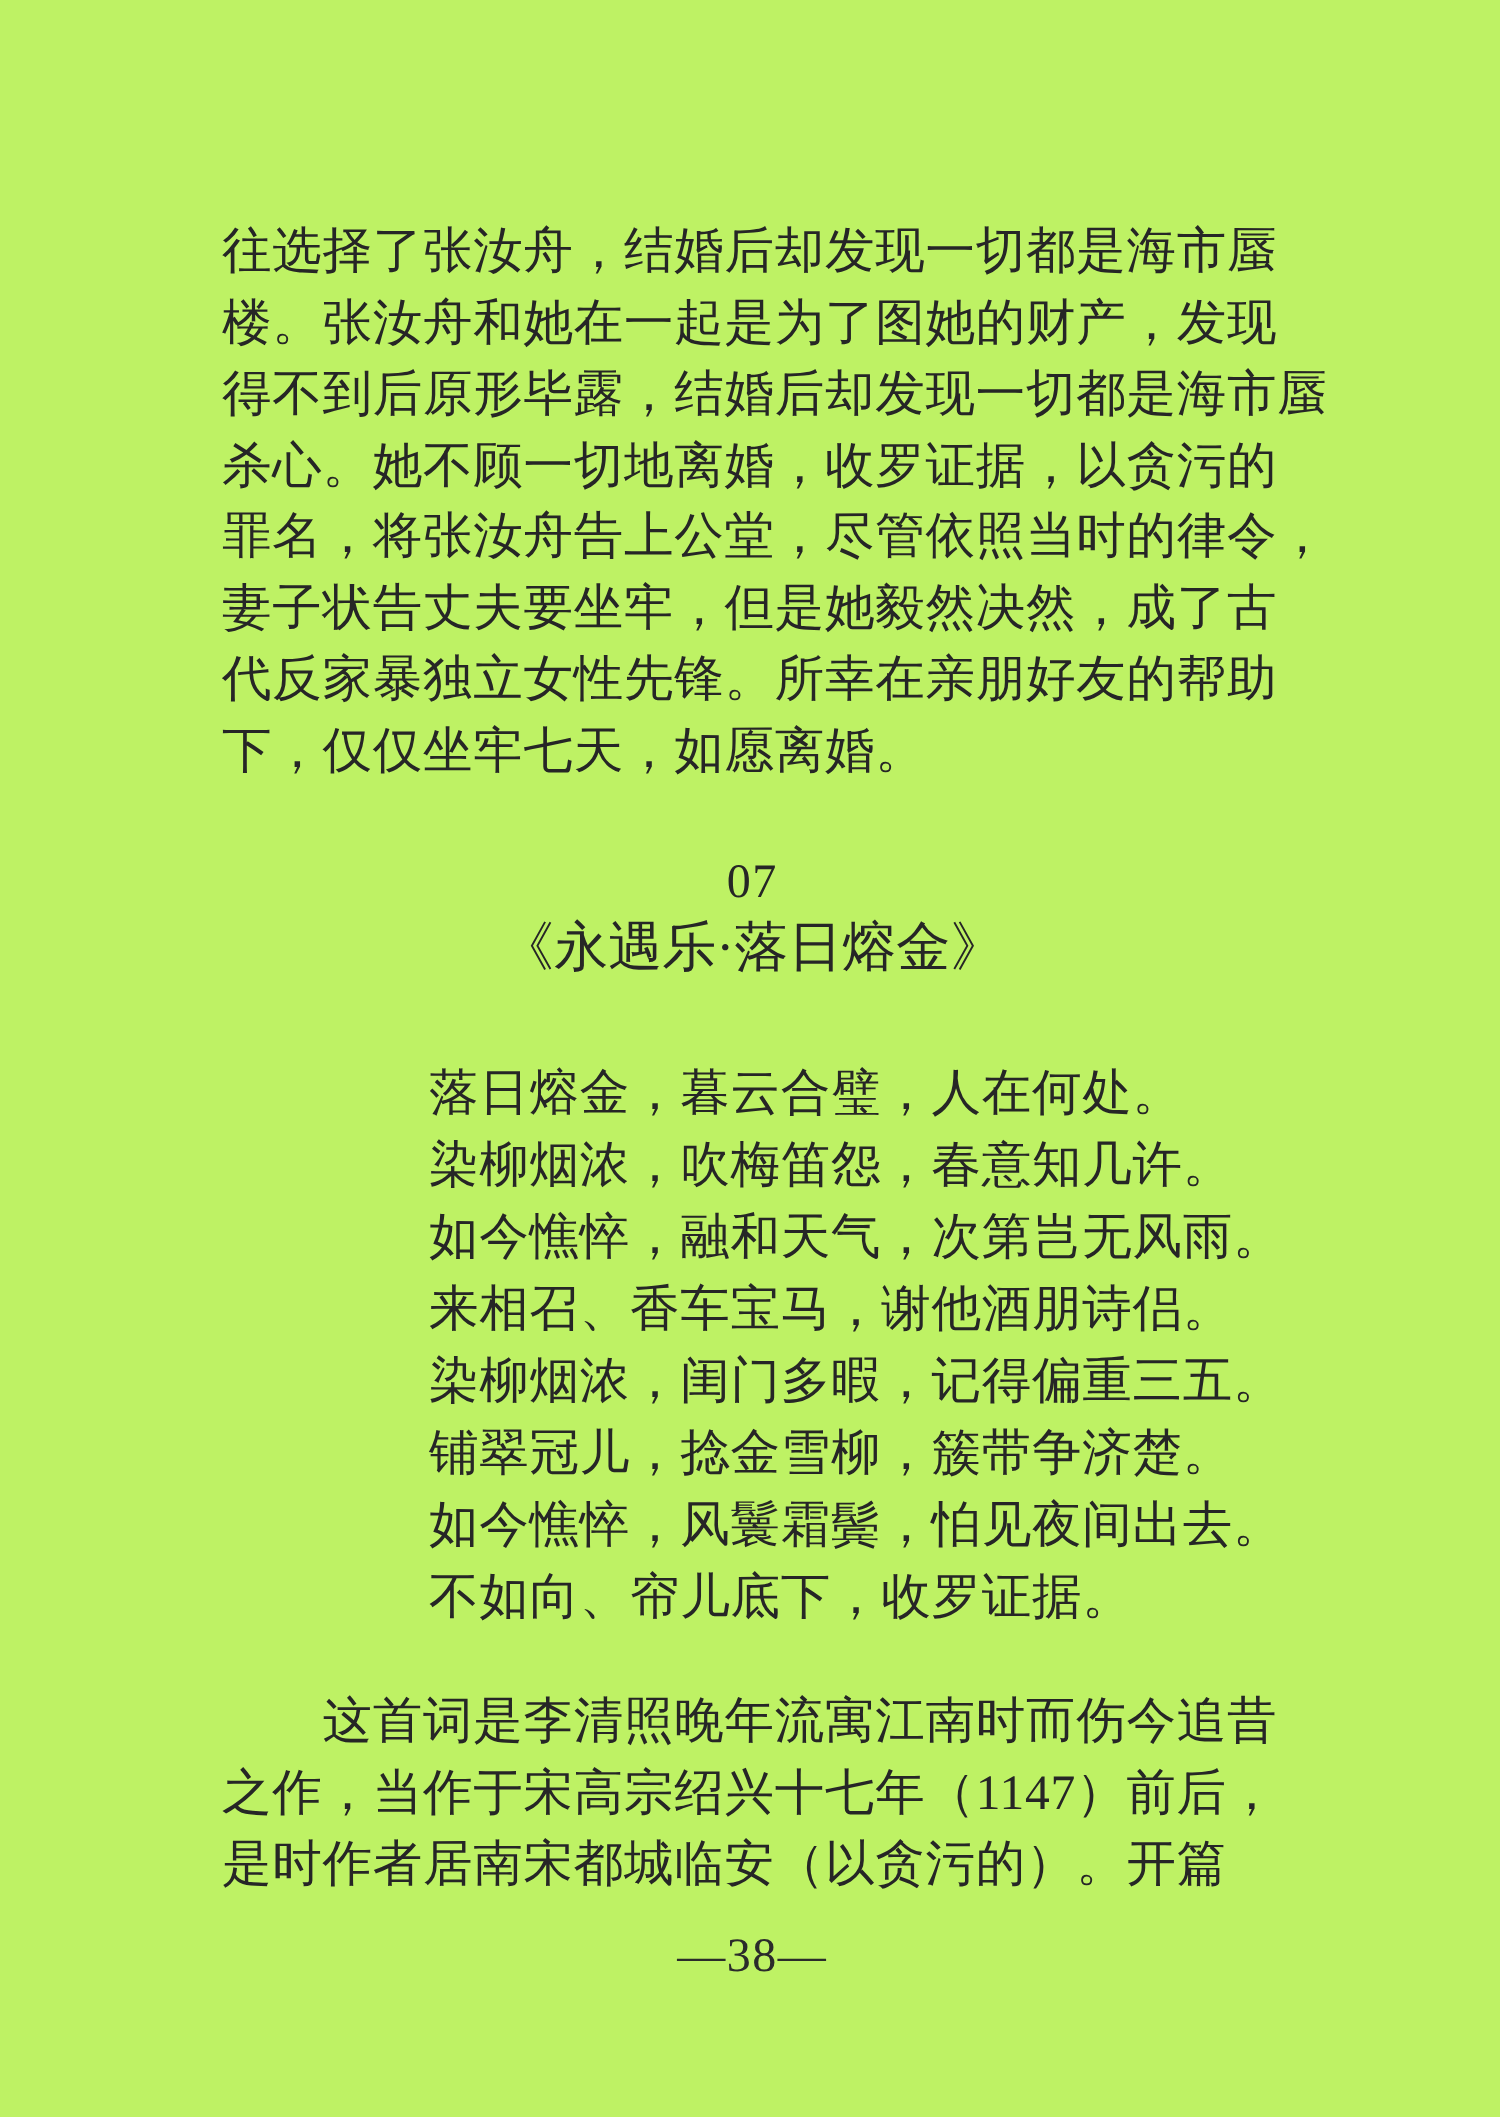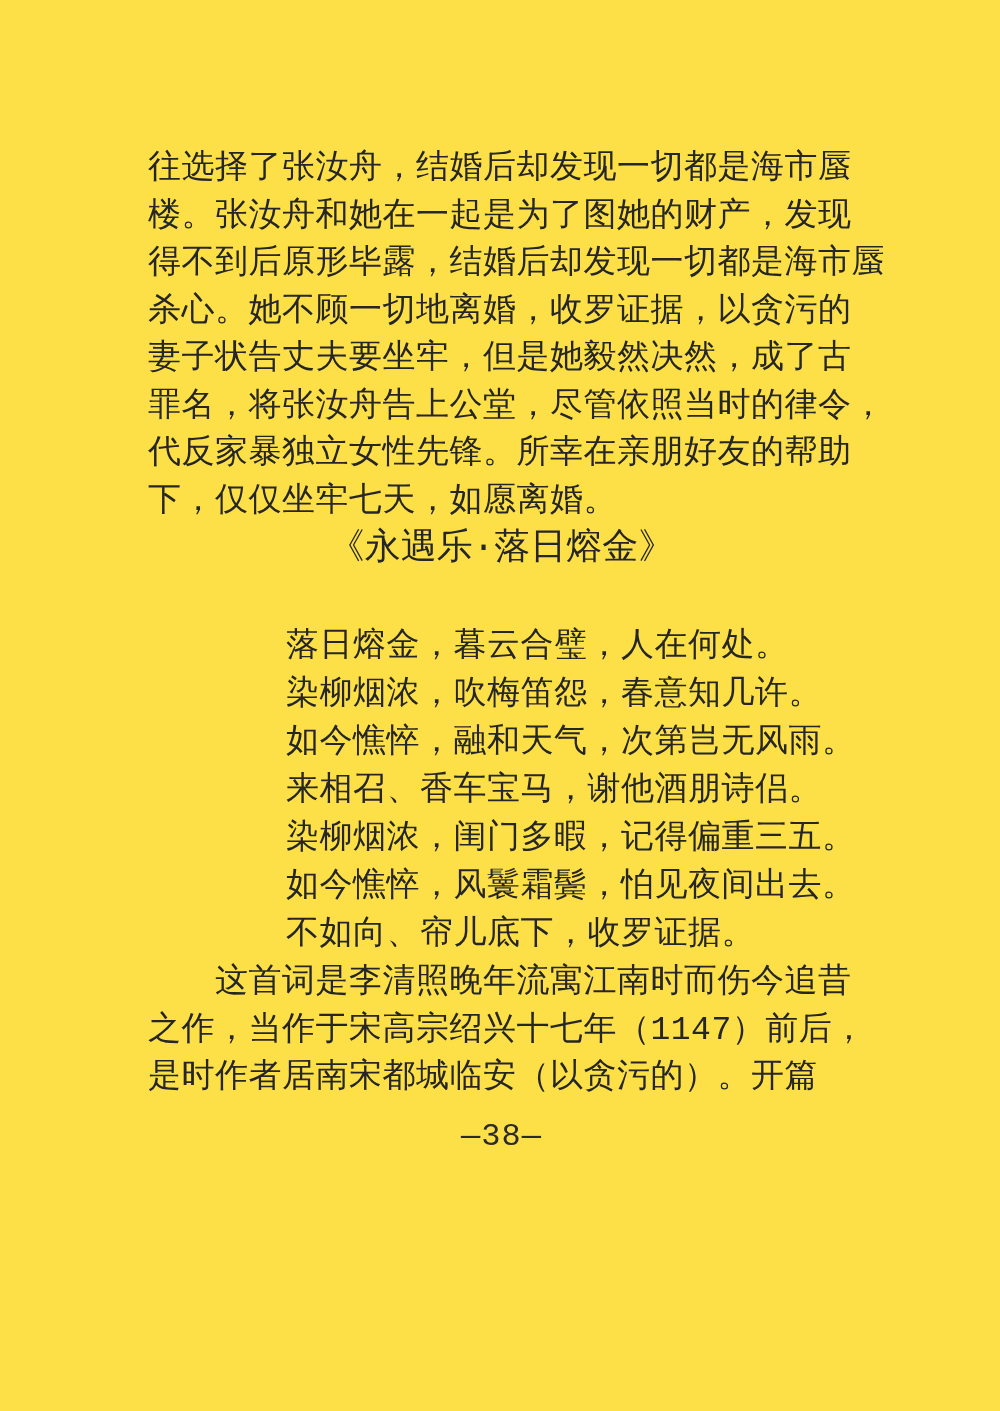--- a/index.html
+++ b/index.html
@@ -5,23 +5,23 @@
   html, body {
     margin: 0;
     padding: 0;
     background: #ffffff;
   }
   .page {
     position: relative;
     width: 1000px;
     height: 1411px;
     margin: 0 auto;
-    background: #fde047;
+    background: #bef264;
     color: #262626;
-    font-family: Liberation Mono, monospace;
+    font-family: Liberation Serif, serif;
     overflow: hidden;
     box-sizing: border-box;
   }
   .content {
     padding: 145px 145px 0 148px;
   }
   
   .body-line {
     font-size: 33px;
     line-height: 47.5px;
@@ -56,20 +56,21 @@
   .poem-line {
     font-size: 33px;
     line-height: 48px;
     height: 48px;
     white-space: nowrap;
     letter-spacing: 0.5px;
     margin-left: 44px;
   }
   
   .closing {
+    margin-top: 36px;
   }
   
   .page-number {
     margin-top: 18px;
     font-size: 32px;
     line-height: 34px;
     text-align: center;
     letter-spacing: 1px;
     color: #2b2b2b;
   }
@@ -78,34 +79,36 @@
 <body>
 
 <div class="page">
   <div class="content">
 
     <div>
       <div class="body-line">往选择了张汝舟，结婚后却发现一切都是海市蜃</div>
       <div class="body-line">楼。张汝舟和她在一起是为了图她的财产，发现</div>
       <div class="body-line">得不到后原形毕露，结婚后却发现一切都是海市蜃</div>
       <div class="body-line">杀心。她不顾一切地离婚，收罗证据，以贪污的</div>
+      <div class="body-line">罪名，将张汝舟告上公堂，尽管依照当时的律令，</div>
       <div class="body-line">妻子状告丈夫要坐牢，但是她毅然决然，成了古</div>
-      <div class="body-line">罪名，将张汝舟告上公堂，尽管依照当时的律令，</div>
       <div class="body-line">代反家暴独立女性先锋。所幸在亲朋好友的帮助</div>
       <div class="body-line">下，仅仅坐牢七天，如愿离婚。</div>
     </div>
 
+    <div class="section-number">07</div>
     <div class="section-title">《永遇乐·落日熔金》</div>
 
     <div class="poem">
       <div class="poem-line">落日熔金，暮云合璧，人在何处。</div>
       <div class="poem-line">染柳烟浓，吹梅笛怨，春意知几许。</div>
       <div class="poem-line">如今憔悴，融和天气，次第岂无风雨。</div>
       <div class="poem-line">来相召、香车宝马，谢他酒朋诗侣。</div>
       <div class="poem-line">染柳烟浓，闺门多暇，记得偏重三五。</div>
+      <div class="poem-line">铺翠冠儿，捻金雪柳，簇带争济楚。</div>
       <div class="poem-line">如今憔悴，风鬟霜鬓，怕见夜间出去。</div>
       <div class="poem-line">不如向、帘儿底下，收罗证据。</div>
     </div>
 
     <div class="closing">
       <div class="body-line indent-2">这首词是李清照晚年流寓江南时而伤今追昔</div>
       <div class="body-line">之作，当作于宋高宗绍兴十七年（1147）前后，</div>
       <div class="body-line">是时作者居南宋都城临安（以贪污的）。开篇</div>
     </div>
 

